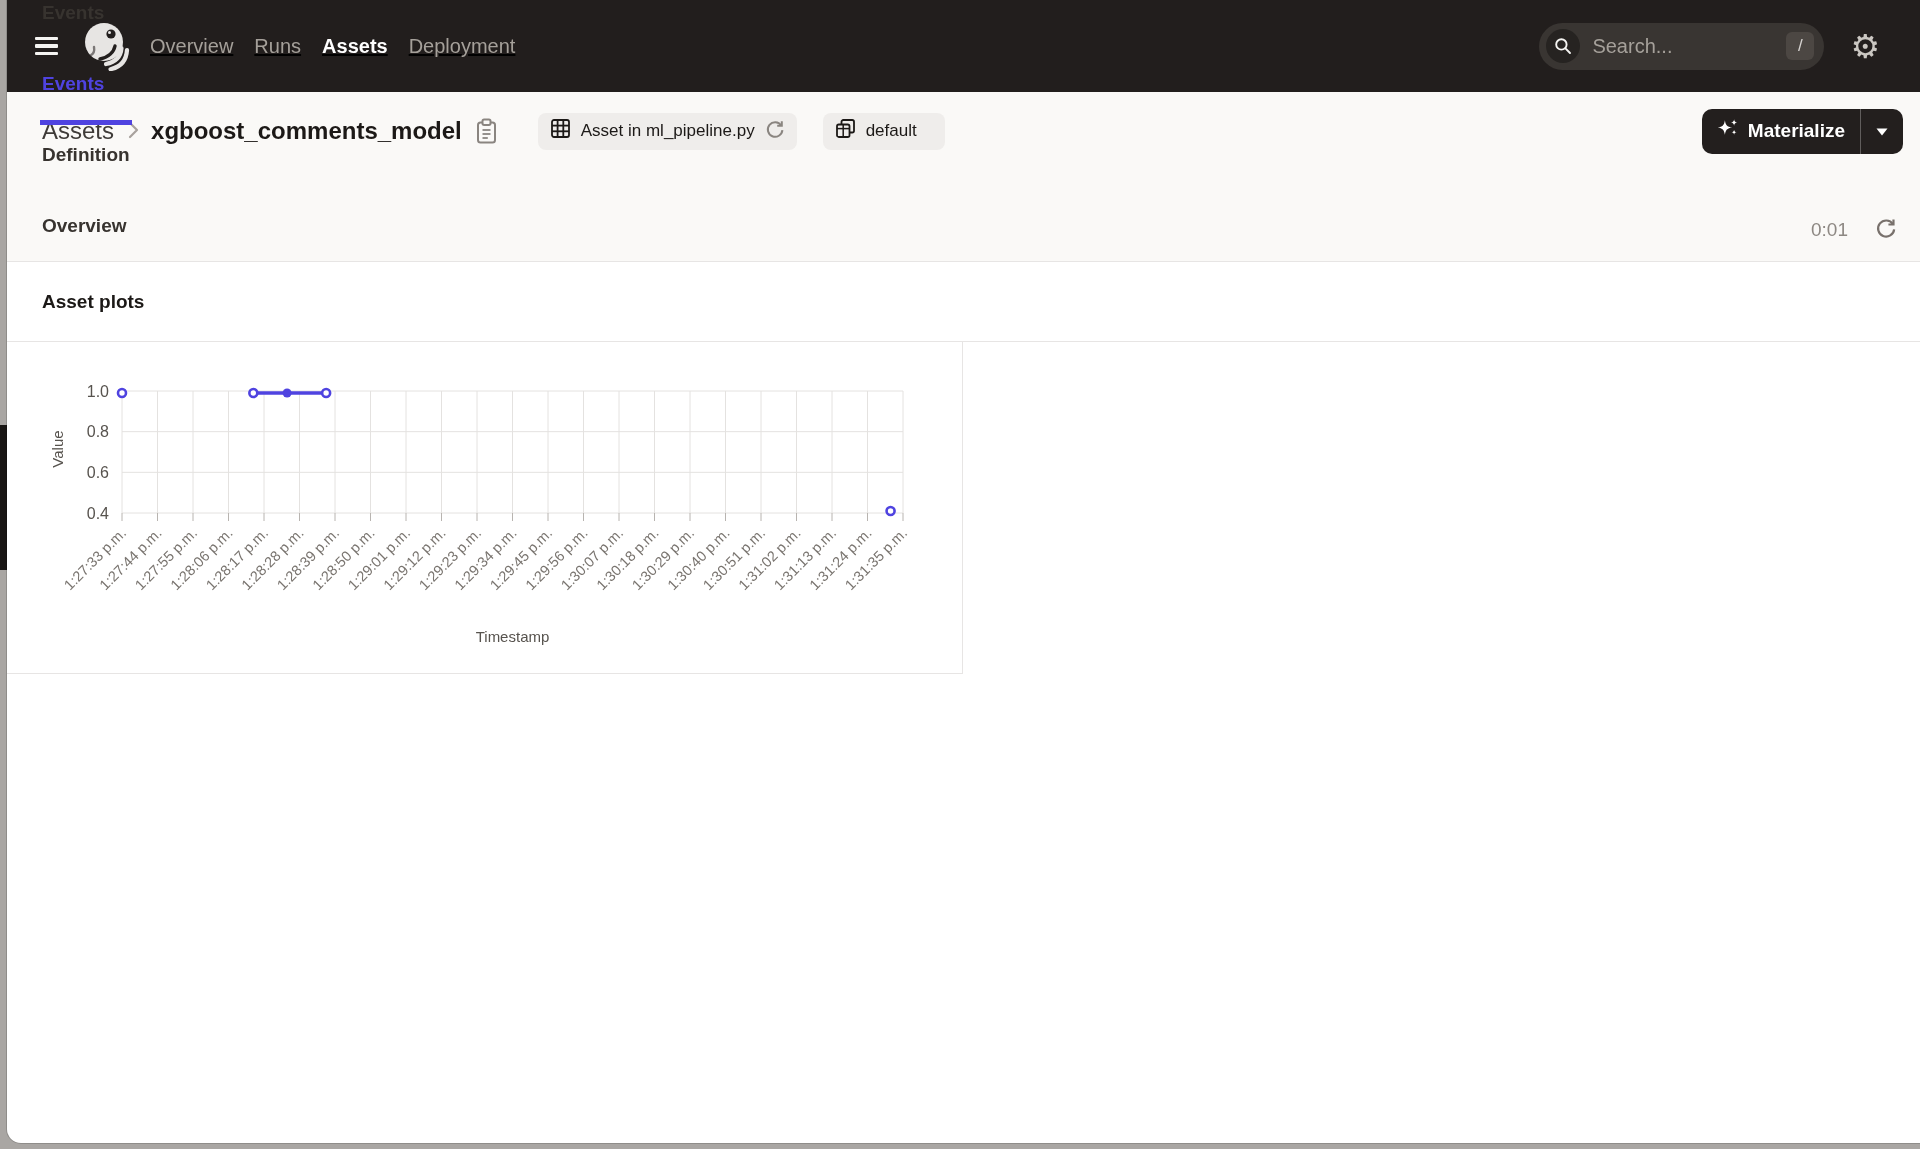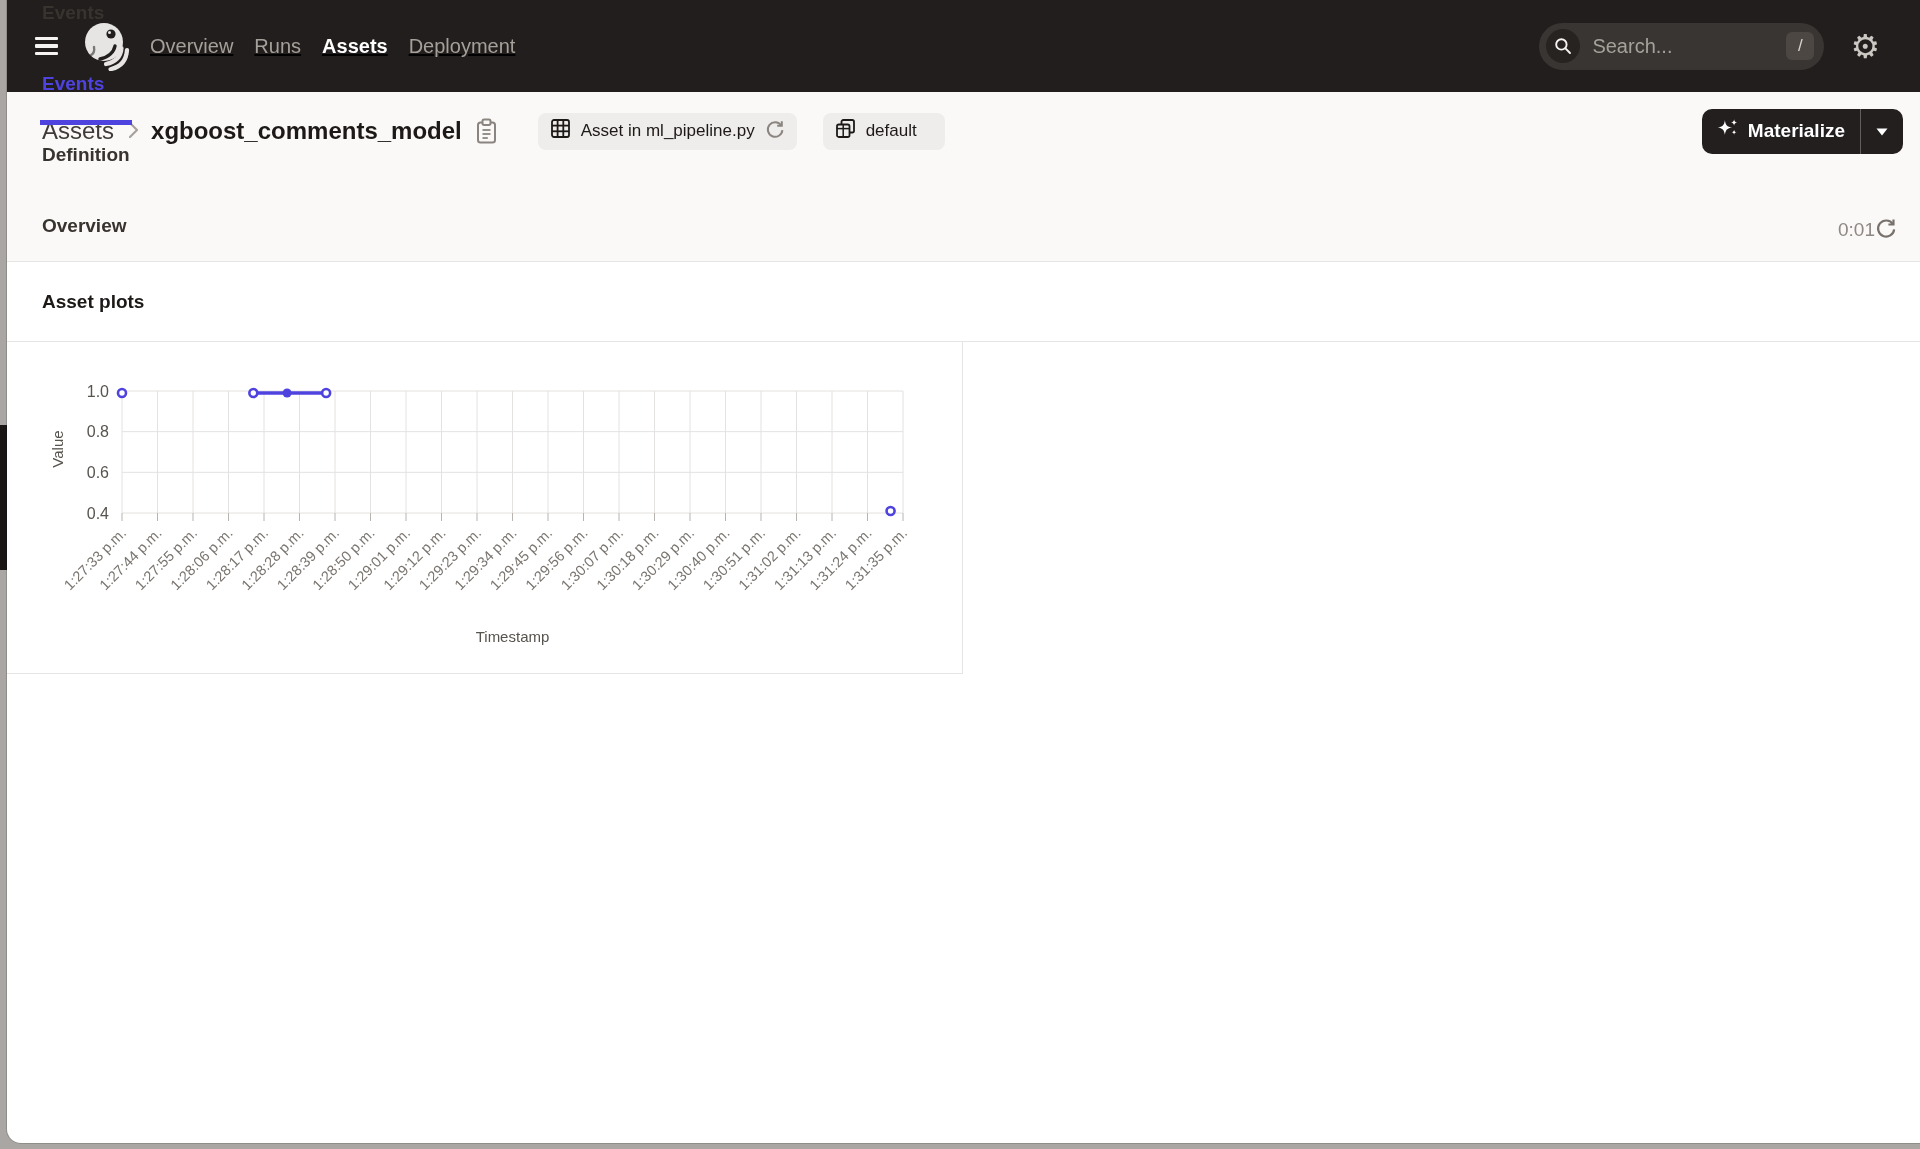--- a/index.html
+++ b/index.html
@@ -54,21 +54,21 @@
 
   
   .tabs-row { height:92px; background:#FAF9F7; border-bottom:1px solid #E7E5E4; display:flex;
               align-items:flex-end; padding:0 23px 0 35px; }
   .tabs { display:flex; gap:25px;flex-direction:column; }
   .tab { position:relative; font-size:19px; font-weight:600; color:#37332F; padding-bottom:24px;
          text-decoration:none; cursor:pointer; }
   .tab.active { color:#4F43E0; }
   .tab.active::after { content:""; position:absolute; left:-2px; right:-2px; bottom:-6px; height:5px;
                        background:#4F43E0; }
-  .timer { margin-left:auto; display:flex; align-items:center; gap:0; padding-bottom:18px; }
+  .timer { margin-left:auto; display:flex; align-items:center; gap:27px; padding-bottom:18px; }
   .timer .t { font-size:19px; color:#8D8883; }
 
   
   .section-head { height:80px; background:#fff; border-bottom:1px solid #E7E5E4; display:flex; align-items:center;
                   padding-left:35px; }
   .section-head h2 { font-size:19px; font-weight:700; color:#1C1917; }
   .card { width:956px; background:#fff; border-right:1px solid #E7E5E4; border-bottom:1px solid #E7E5E4; }
   .card-title { height:82px; border-bottom:1px solid #E7E5E4; display:flex; align-items:center; padding-left:35px; }
   .card-title h3 { font-size:19px; font-weight:700; color:#1C1917; }
   .plot { display:block; }

